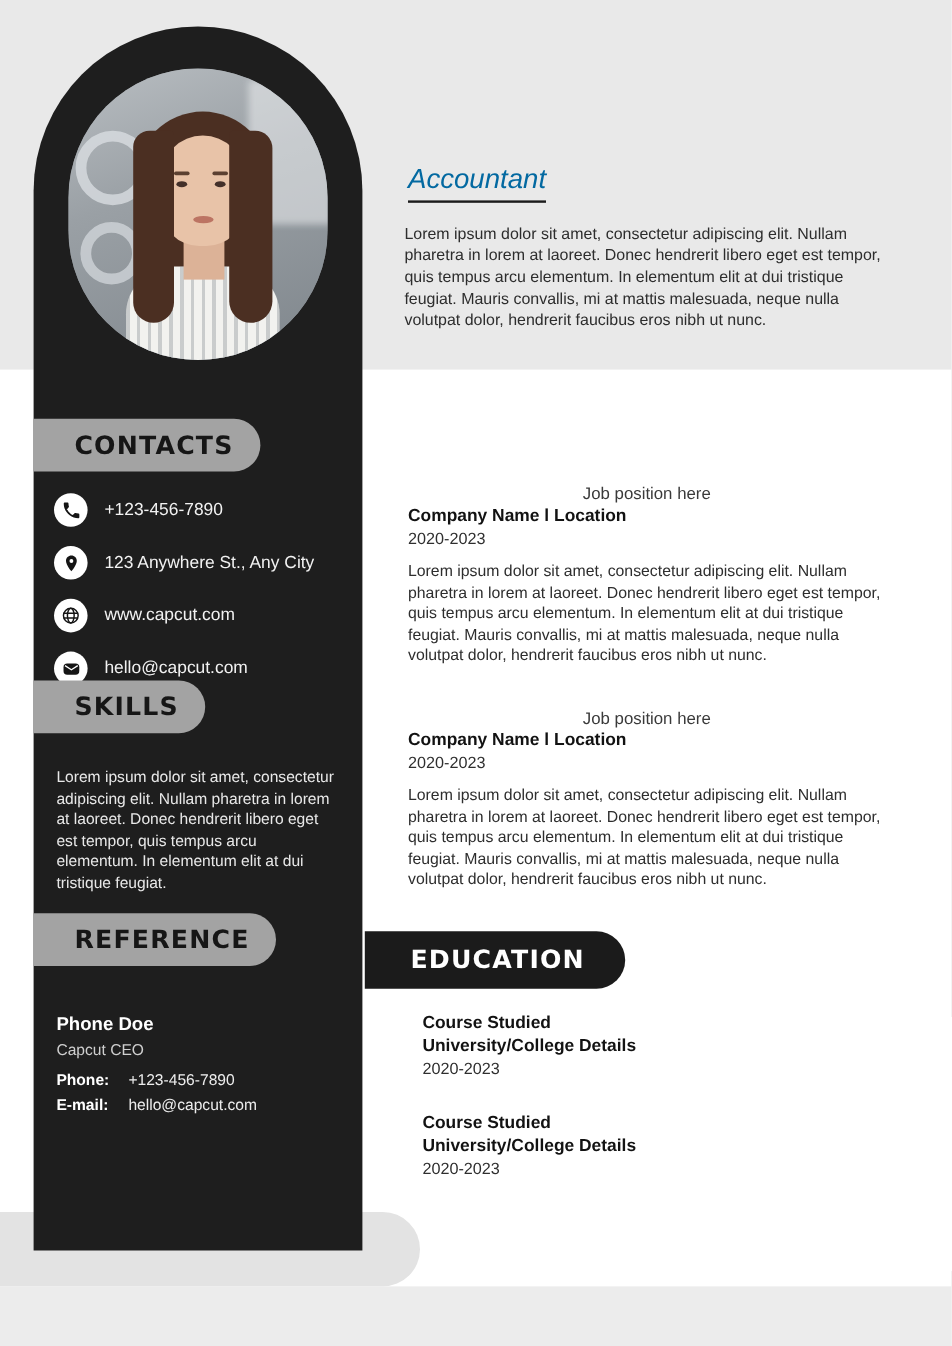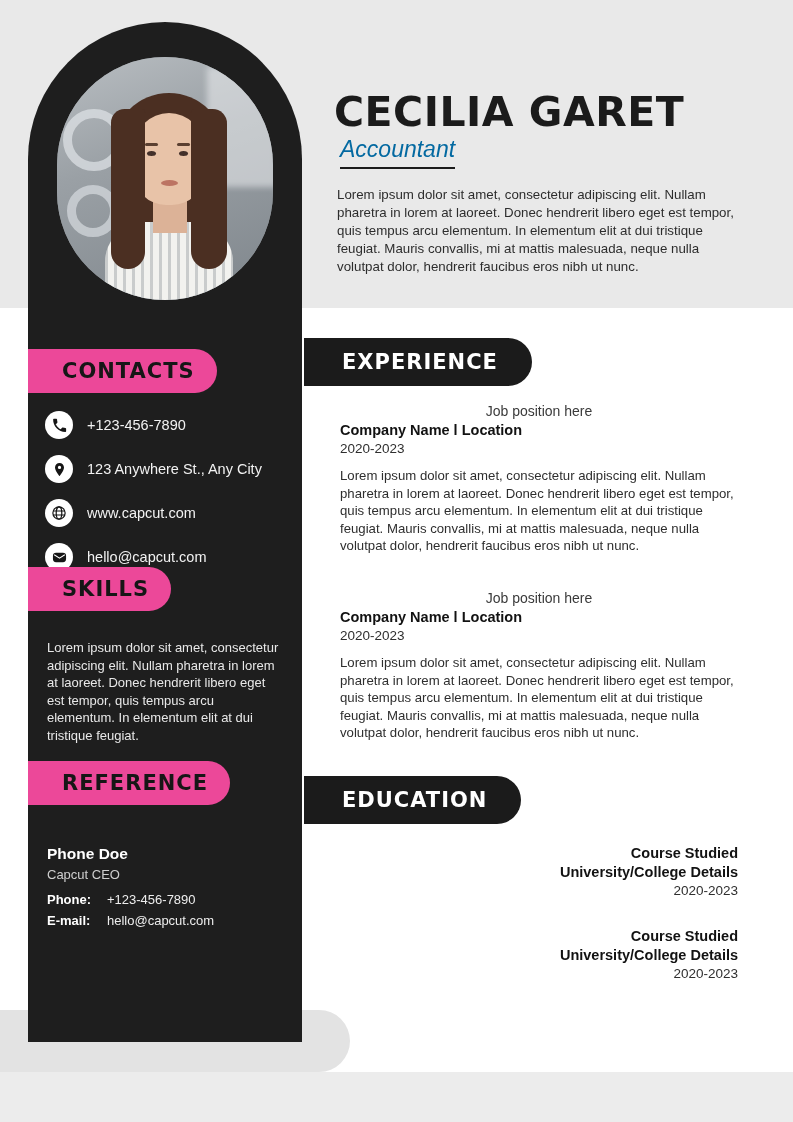--- a/index.html
+++ b/index.html
@@ -175,21 +175,21 @@
   
   .pill {
     position: absolute;
     display: flex;
     align-items: center;
     font-weight: bold;
     letter-spacing: 1px;
     font-family: "DejaVu Sans", sans-serif;
   }
   .pill-light {
-    background: #ec4899;
+    background: #a3a3a3;
     color: #161616;
     height: 44px;
     border-radius: 0 22px 22px 0;
     padding: 0 22px 0 34px;
     font-size: 21px;
   }
   .pill-dark {
     background: #1b1b1b;
     color: #ffffff;
     height: 48px;
@@ -282,21 +282,21 @@
     color: #2f2f2f;
     margin-bottom: 11px;
   }
   .exp-desc {
     font-size: 13.2px;
     line-height: 17.5px;
     color: #2e2e2e;
   }
 
   
-  .edu-item { position: absolute; left: 340px; width: 398px; text-align: right; }
+  .edu-item { position: absolute; left: 352px; width: 398px; }
   .edu-course {
     font-size: 14.5px;
     font-weight: bold;
     color: #121212;
     margin-bottom: 3px;
   }
   .edu-uni {
     font-size: 14.5px;
     font-weight: bold;
     color: #121212;
@@ -331,21 +331,20 @@
     <div class="p-face"></div>
     <div class="p-brow-l"></div>
     <div class="p-brow-r"></div>
     <div class="p-eye-l"></div>
     <div class="p-eye-r"></div>
     <div class="p-lip"></div>
     <div class="p-hair-front-l"></div>
     <div class="p-hair-front-r"></div>
   </div>
 
-  <div class="name">CECILIA GARET</div>
   <div class="role">Accountant</div>
   <div class="summary">Lorem ipsum dolor sit amet, consectetur adipiscing elit. Nullam pharetra in lorem at laoreet. Donec hendrerit libero eget est tempor, quis tempus arcu elementum. In elementum elit at dui tristique feugiat. Mauris convallis, mi at mattis malesuada, neque nulla volutpat dolor, hendrerit faucibus eros nibh ut nunc.</div>
 
   <div class="pill pill-light" style="left:28px; top:349px;">
     <span>CONTACTS</span>
   </div>
 
   <div class="contact-list">
     <div class="contact-row">
       <span class="c-icon">
@@ -399,23 +398,20 @@
     <div class="ref-line">
       <span class="ref-label">Phone:</span>
       <span>+123-456-7890</span>
     </div>
     <div class="ref-line">
       <span class="ref-label">E-mail:</span>
       <span>hello@capcut.com</span>
     </div>
   </div>
 
-  <div class="pill pill-dark" style="left:304px; top:338px;">
-    <span>EXPERIENCE</span>
-  </div>
 
   <div class="exp-item" style="top:403px;">
     <div class="exp-pos">Job position here</div>
     <div class="exp-company">Company Name l Location</div>
     <div class="exp-date">2020-2023</div>
     <div class="exp-desc">Lorem ipsum dolor sit amet, consectetur adipiscing elit. Nullam pharetra in lorem at laoreet. Donec hendrerit libero eget est tempor, quis tempus arcu elementum. In elementum elit at dui tristique feugiat. Mauris convallis, mi at mattis malesuada, neque nulla volutpat dolor, hendrerit faucibus eros nibh ut nunc.</div>
   </div>
 
   <div class="exp-item" style="top:590px;">
     <div class="exp-pos">Job position here</div>

